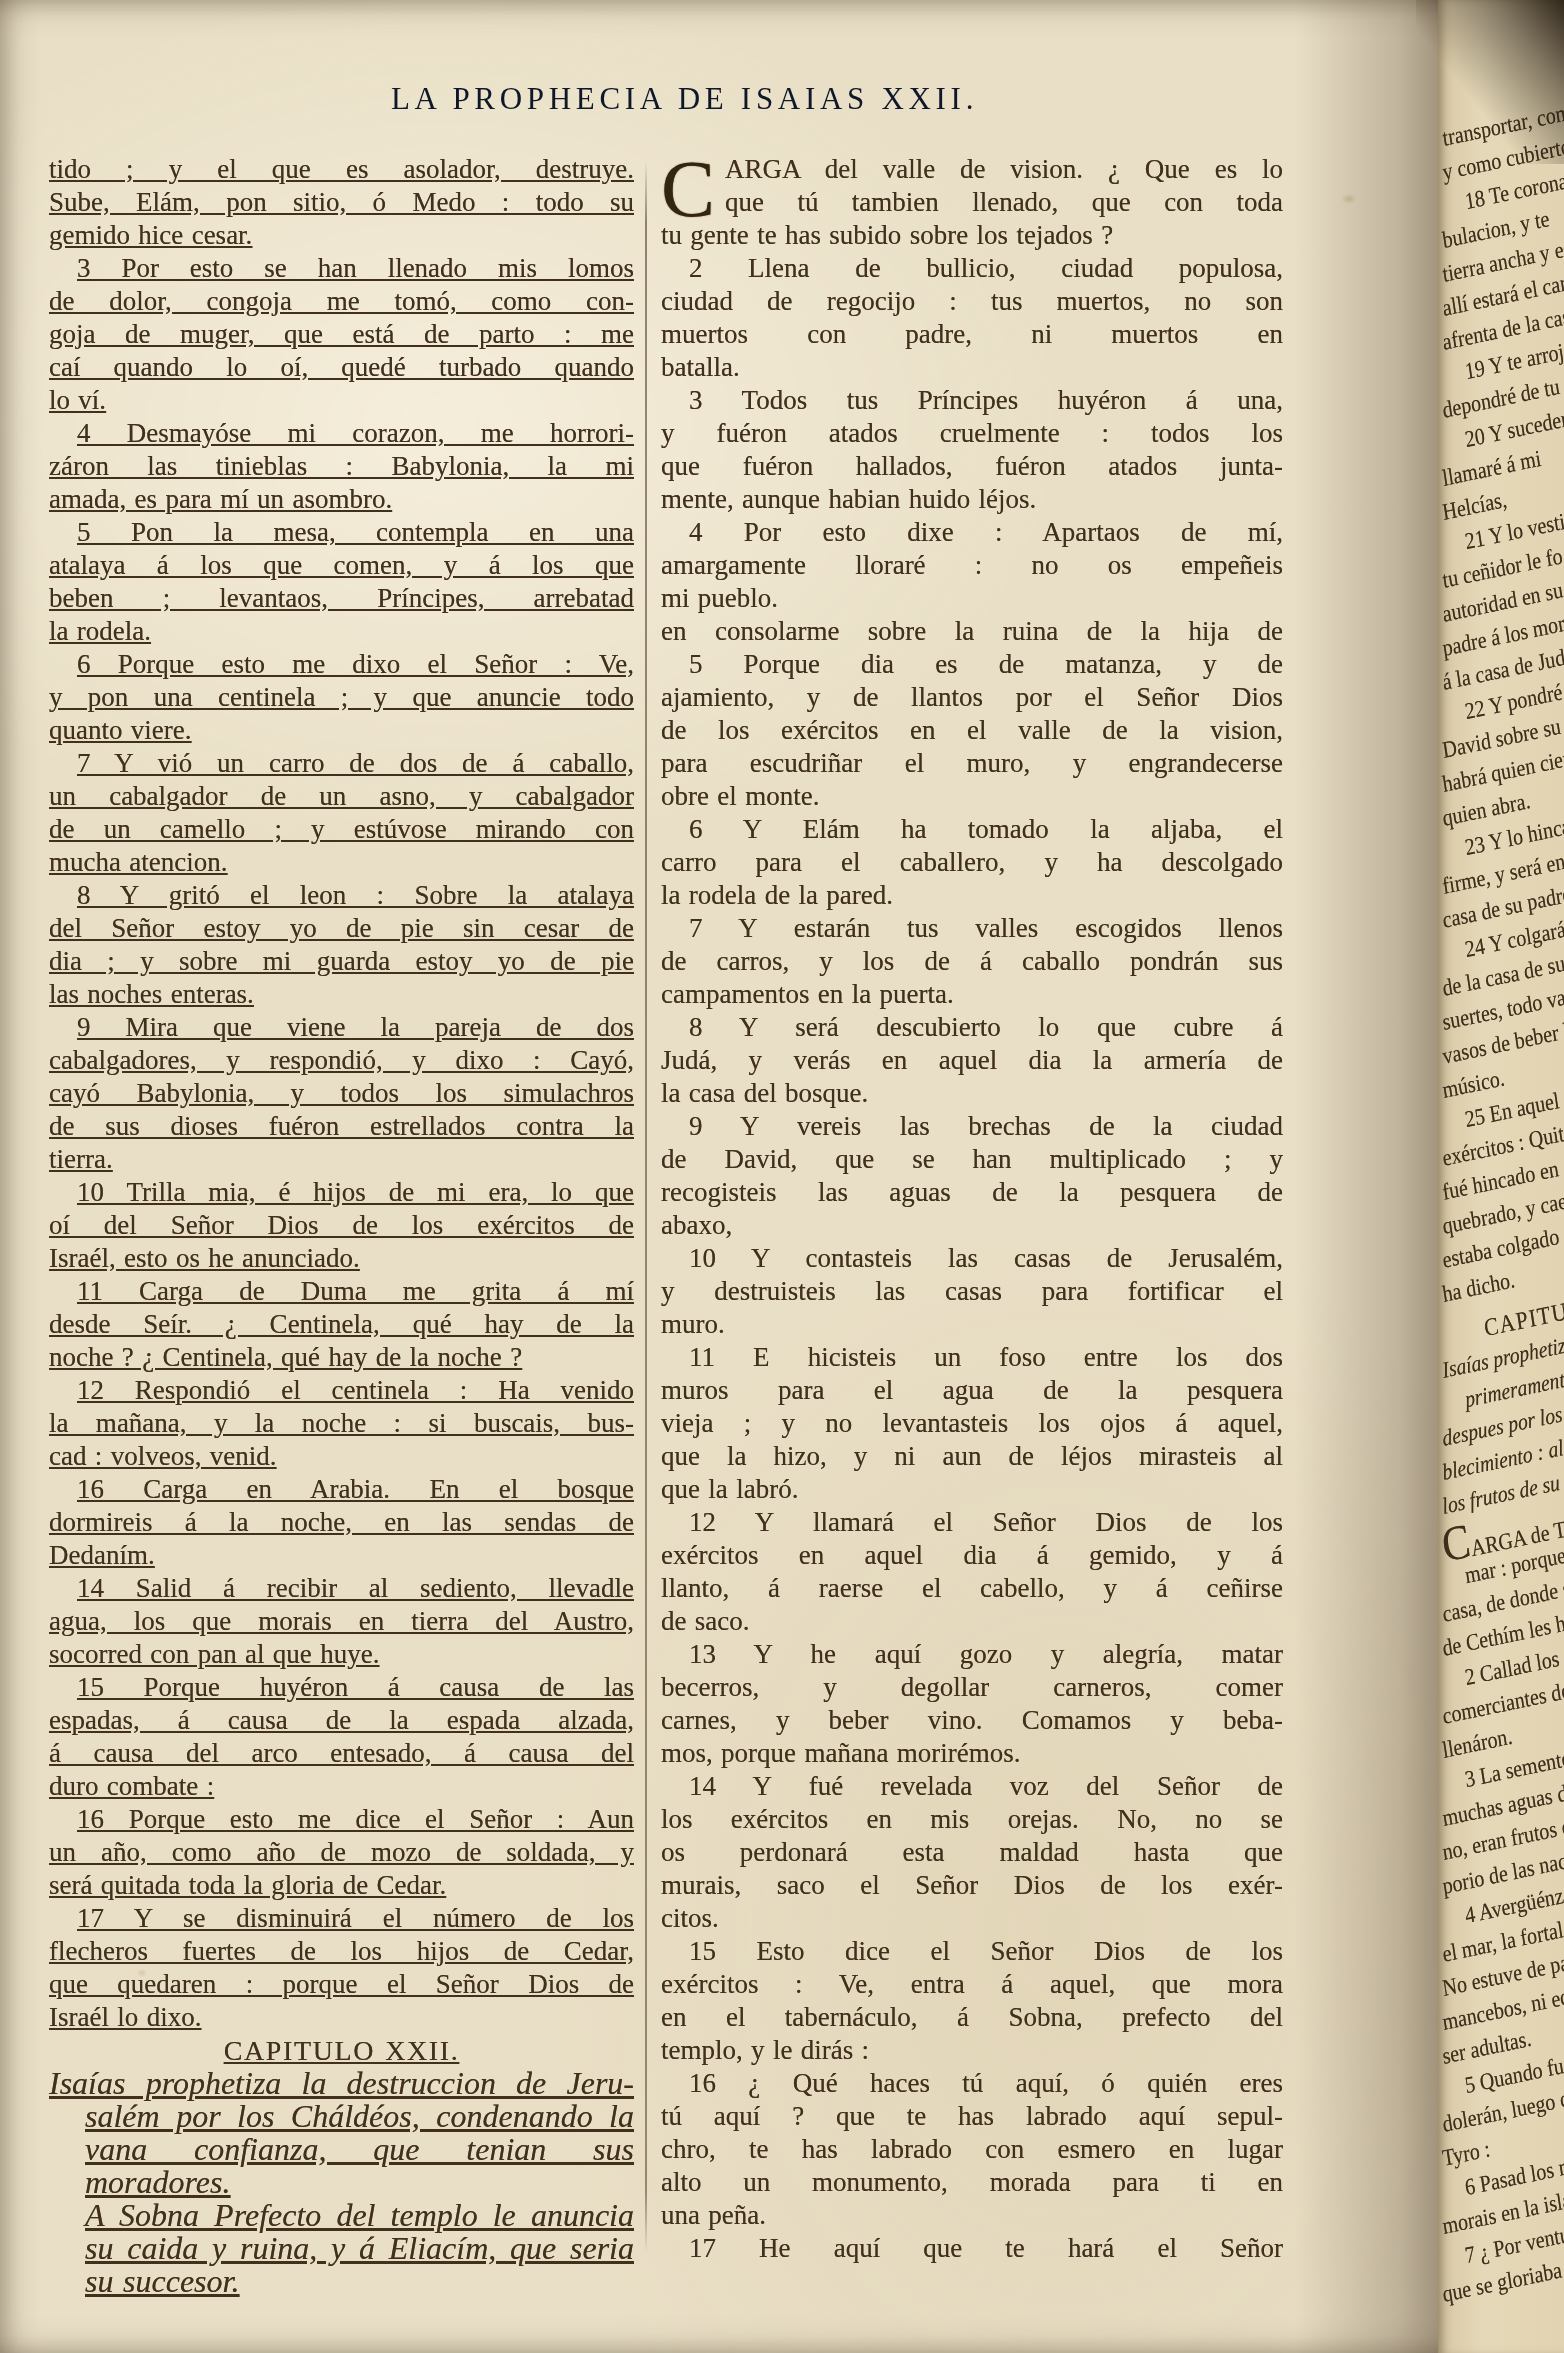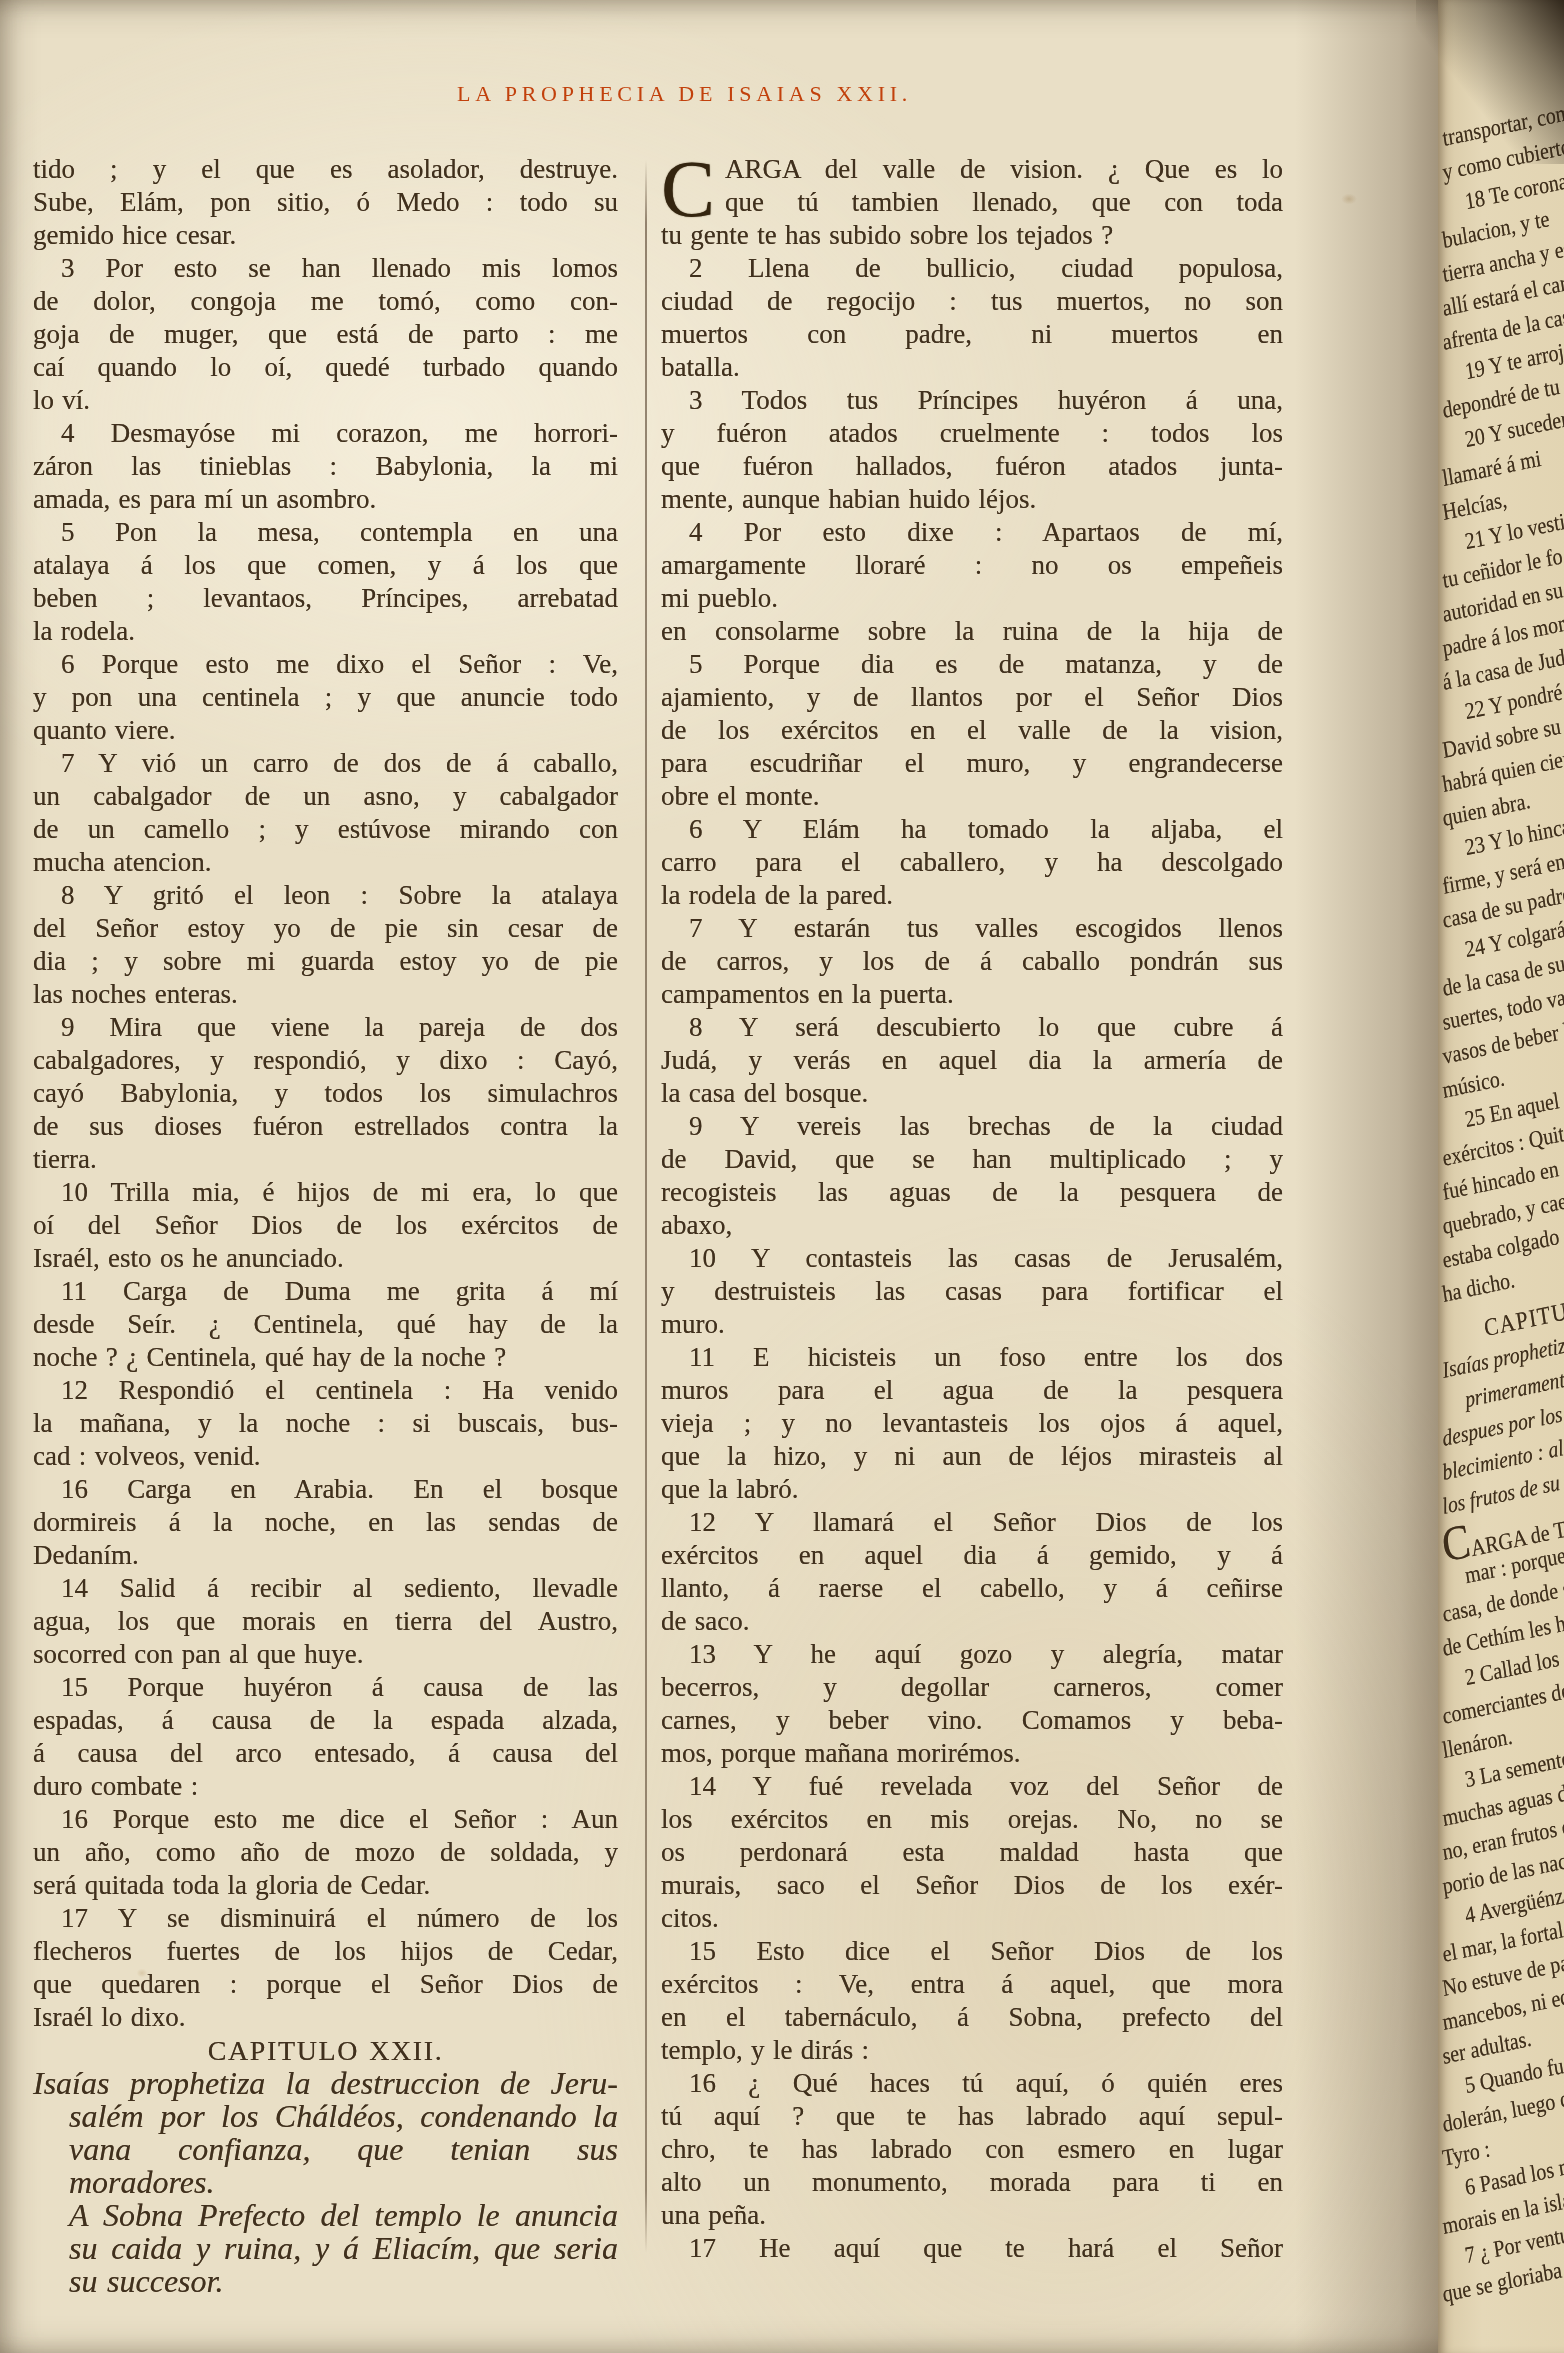--- a/index.html
+++ b/index.html
@@ -14,26 +14,26 @@
       radial-gradient(861px 1174px at 68% 82%, rgba(208,188,148,.28), rgba(208,188,148,0) 62%),
       #e9dfc6;
     box-shadow:
       inset 22px 0 33px -17px rgba(60,45,25,.38),
       inset 0 20.3px 33px -17px rgba(60,45,25,.30),
       inset 0 -20.3px 33px -17px rgba(60,45,25,.26),
       inset -19px 0 28px -14px rgba(50,35,20,.45);
   }
   .page-header{
     position:absolute;left:43px;top:81px;width:1283px;
-    text-align:center;font-size:22px;letter-spacing:4.7px;
-    white-space:nowrap;color:#c2410c;
+    text-align:center;font-size:31px;letter-spacing:4.7px;
+    white-space:nowrap;color:#0f172a;
   }
   .column{position:absolute;top:153px;font-size:27px;word-spacing:1.6px;
     text-shadow:0 0 0.5px rgba(64,48,29,.65);}
-  .col-left{left:33px;width:585px;}
+  .col-left{left:49px;width:585px;text-decoration:underline;}
   .col-center{left:661px;width:622px;}
   .ln{line-height:33px;text-align:justify;}
   .ln.j{text-align-last:justify;}
   .ln.n{text-indent:28px;}
   .ln.h{text-align:center;text-align-last:center;letter-spacing:1.6px;font-size:28px;}
   .ln.i{font-style:italic;font-size:32px;}
   .ln.x{padding-left:36px;}
   .ln.d{padding-left:64px;}
   .dropcap{
     position:absolute;left:661px;top:155px;font-size:81px;line-height:69px;

